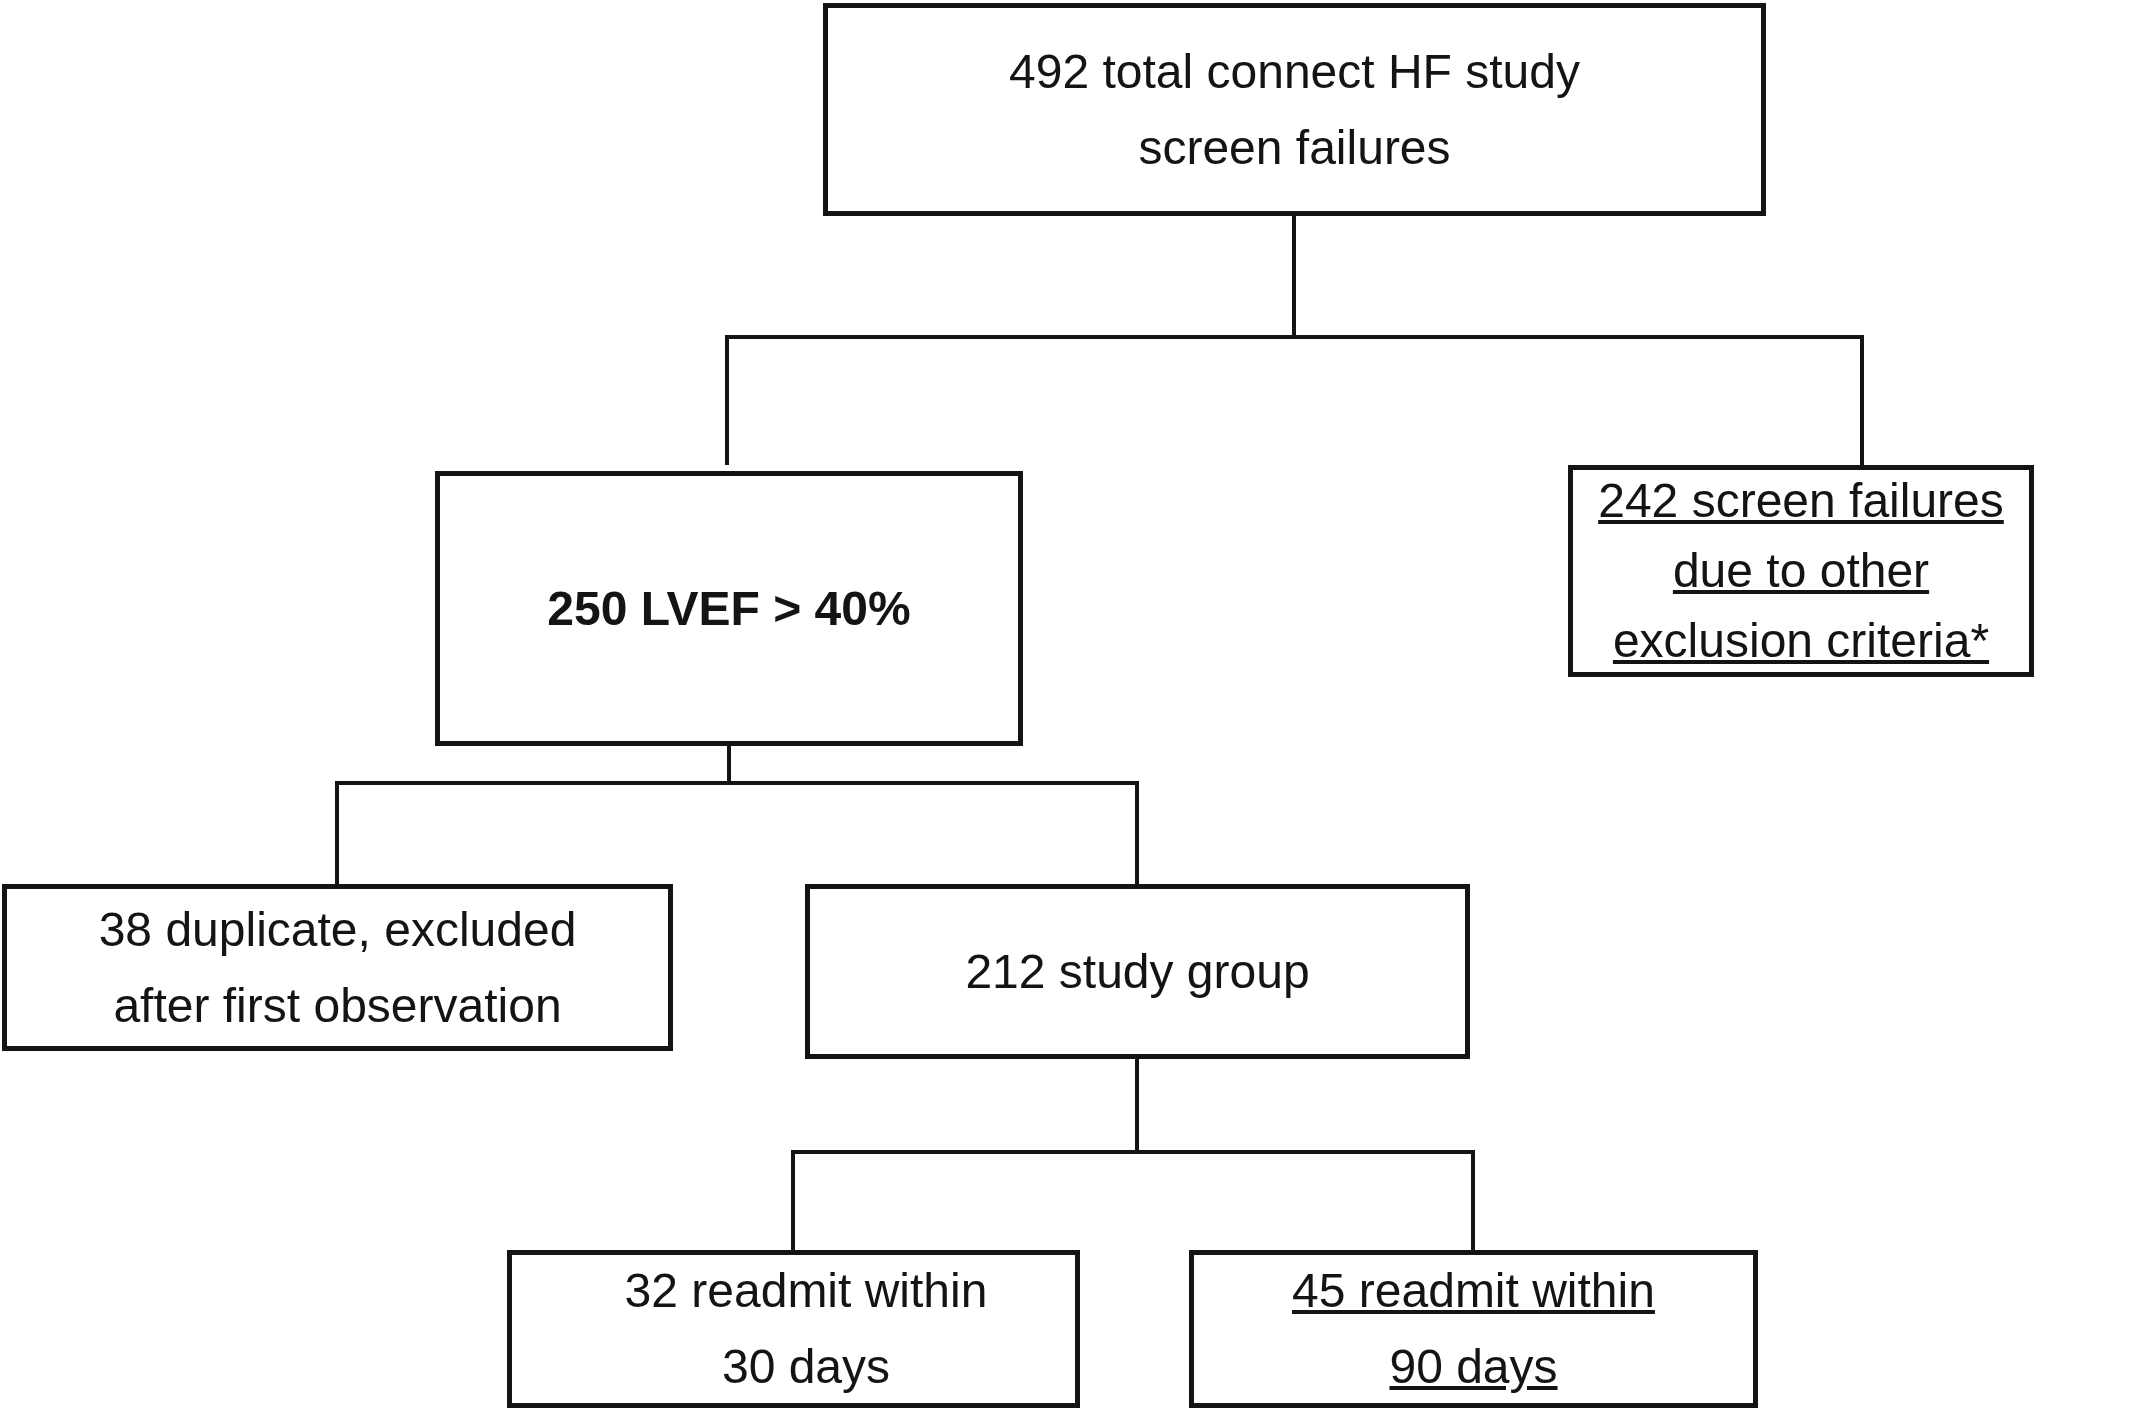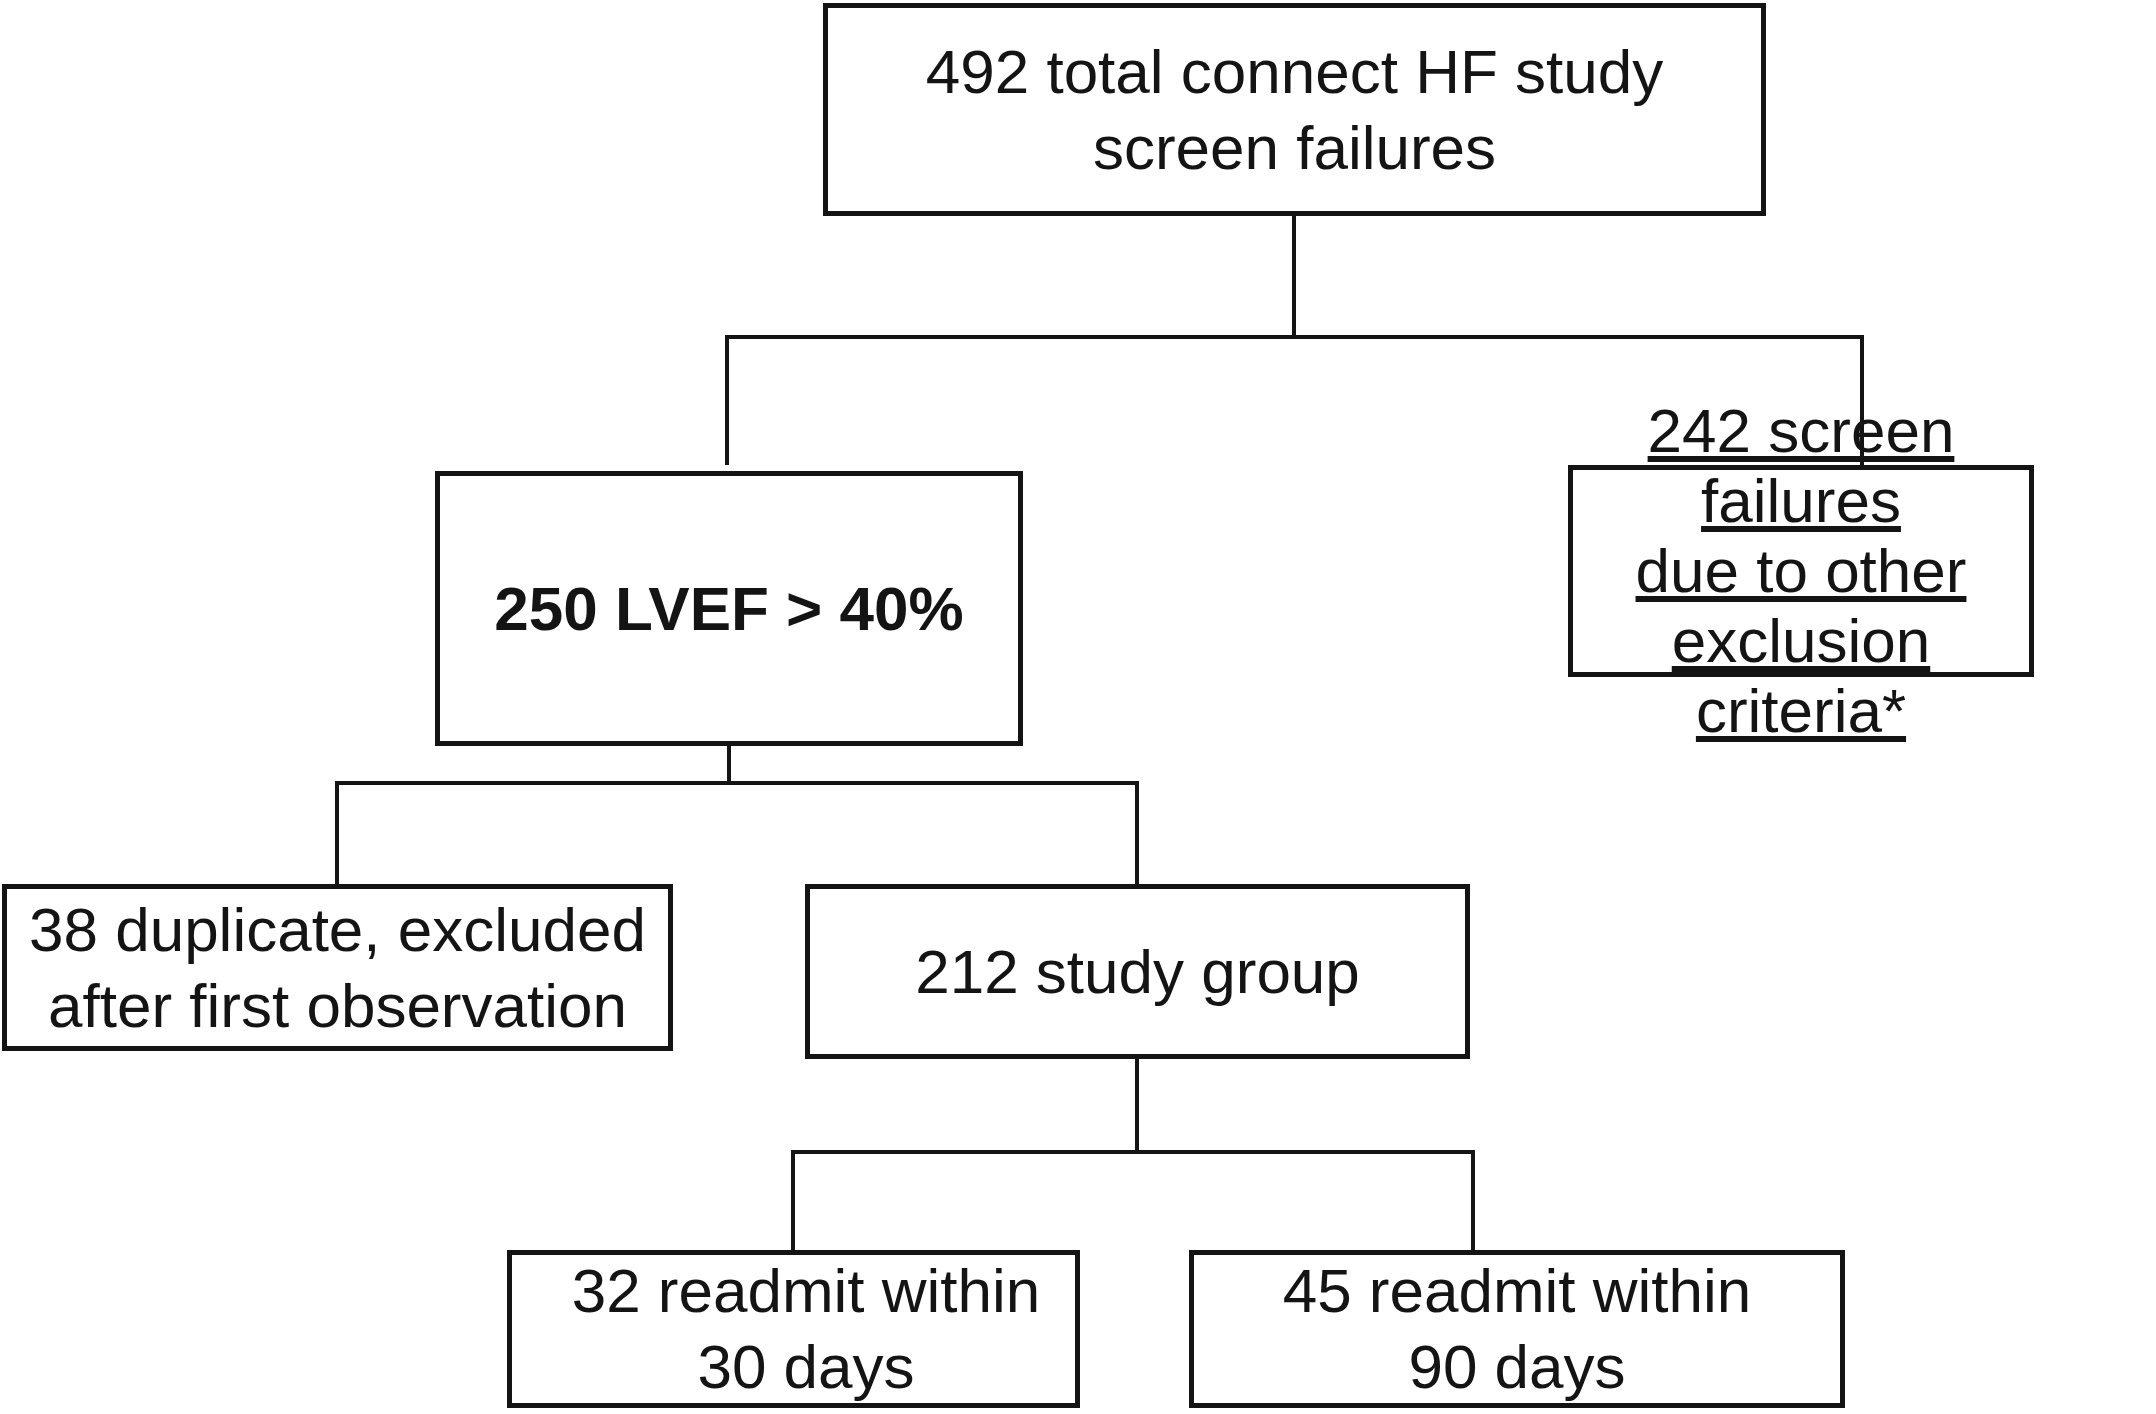--- a/index.html
+++ b/index.html
@@ -21,42 +21,42 @@
     box-sizing:border-box;
     border:5px solid var(--ink);
     background:var(--bg);
     display:flex;
     align-items:center;
     justify-content:center;
     text-align:center;
   }
   .node .label{
     white-space:pre-line;
-    font-size:62px;
+    font-size:48px;
     line-height:76px;
     letter-spacing:0px;
   }
   .node.tight .label{
     line-height:70px;
   }
   .line{
     position:absolute;
     background:var(--ink);
   }
   .v{width:4px;}
   .h{height:4px;}
 
   
   #box-total    {left:823px;  top:3px;    width:943px; height:213px;}
   #box-lvef     {left:435px;  top:471px;  width:588px; height:275px;font-weight:bold;}
   #box-excl     {left:1568px; top:465px;  width:466px; height:212px;text-decoration:underline;}
   #box-dup      {left:2px;    top:884px;  width:671px; height:167px;}
   #box-study    {left:805px;  top:884px;  width:665px; height:175px;}
   #box-r30      {left:507px;  top:1250px; width:573px; height:158px;padding-left:25px;}
-  #box-r90      {left:1189px; top:1250px; width:656px; height:158px;}
+  #box-r90      {left:1189px; top:1250px; width:569px; height:158px;text-decoration:underline;}
 
   
   #c1-stub  {left:1292px; top:216px;  height:123px;}
   #c1-h     {left:725px;  top:335px;  width:1139px;}
   #c1-dl    {left:725px;  top:335px;  height:130px;}
   #c1-dr    {left:1860px; top:335px;  height:134px;}
 
   #c2-stub  {left:727px;  top:678px;  height:107px;}
   #c2-h     {left:335px;  top:781px;  width:804px;}
   #c2-dl    {left:335px;  top:781px;  height:107px;}

